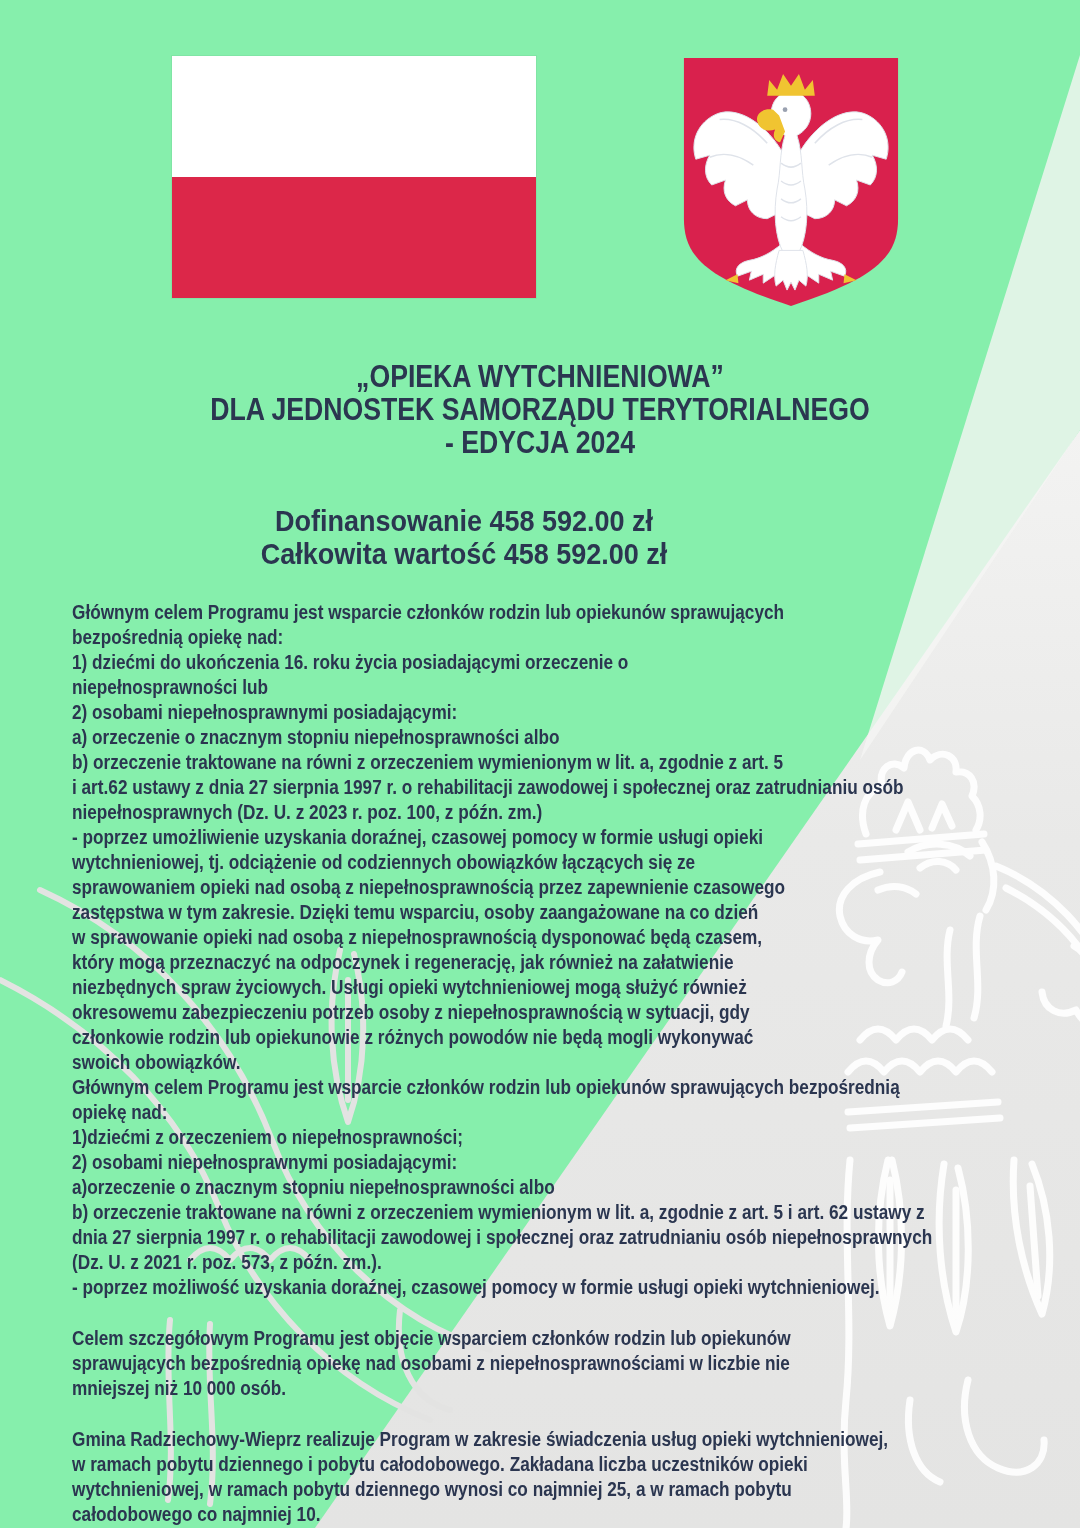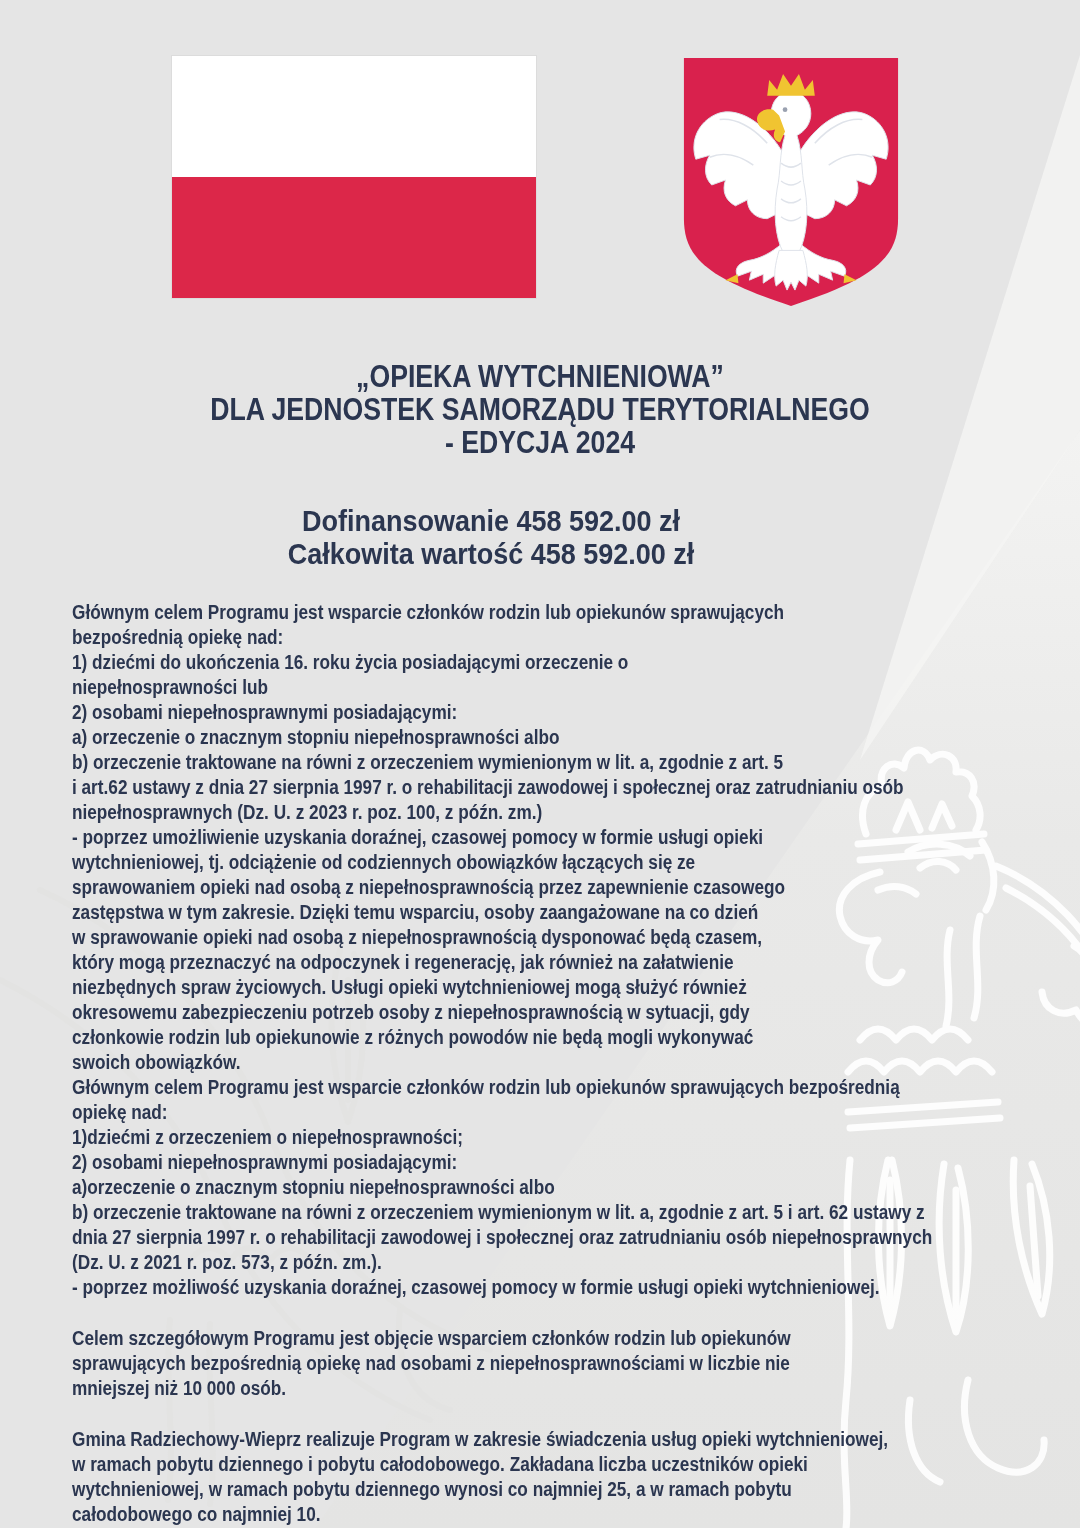--- a/index.html
+++ b/index.html
@@ -1,19 +1,19 @@
 <!DOCTYPE html>
 <html><head>
 <meta charset="utf-8">
 <style>
   html,body{margin:0;padding:0;}
   .page{
     position:relative;
     width:1080px;height:1528px;
-    background:#e5e5e5;
+    background:#86efac;
     overflow:hidden;
     font-family:"Liberation Sans", sans-serif;
     font-weight:bold;
     color:#2b3650;
   }
   
   .bg-wedge{
     position:absolute;left:0;top:0;width:1080px;height:1528px;
     background:linear-gradient(to bottom,#f7f7f6 0%,#f3f3f2 28%,#e9e9e8 55%,#e4e4e3 100%);
     clip-path:polygon(1080px 430px,1080px 1528px,315px 1528px);
@@ -31,21 +31,21 @@
         box-shadow:0 0 0 1px rgba(0,0,0,0.04);}
   .flag-white{height:50%;background:#ffffff;}
   .flag-red{height:50%;background:#dc2749;}
   
   .crest{position:absolute;left:676px;top:52px;width:230px;height:262px;}
   
   .title-block{position:absolute;left:0;top:360px;width:1080px;text-align:center;}
   .title-line{font-size:31px;line-height:33px;letter-spacing:0;
               transform:scaleX(.86);transform-origin:50% 0;white-space:nowrap;}
   
-  .funding-block{position:absolute;left:0;top:504px;width:928px;text-align:center;padding-left:27px;}
+  .funding-block{position:absolute;left:0;top:504px;width:928px;text-align:center;}
   .funding-line{font-size:30px;line-height:33px;
                 transform:scaleX(.9);transform-origin:50% 0;white-space:nowrap;}
   
   .content{position:absolute;left:72px;top:600px;width:1200px;}
   .para{font-size:20px;line-height:25px;white-space:pre-line;
         transform:scaleX(.86);transform-origin:0 0;margin:0 0 26px 0;}
 </style>
 </head>
 <body>
 

